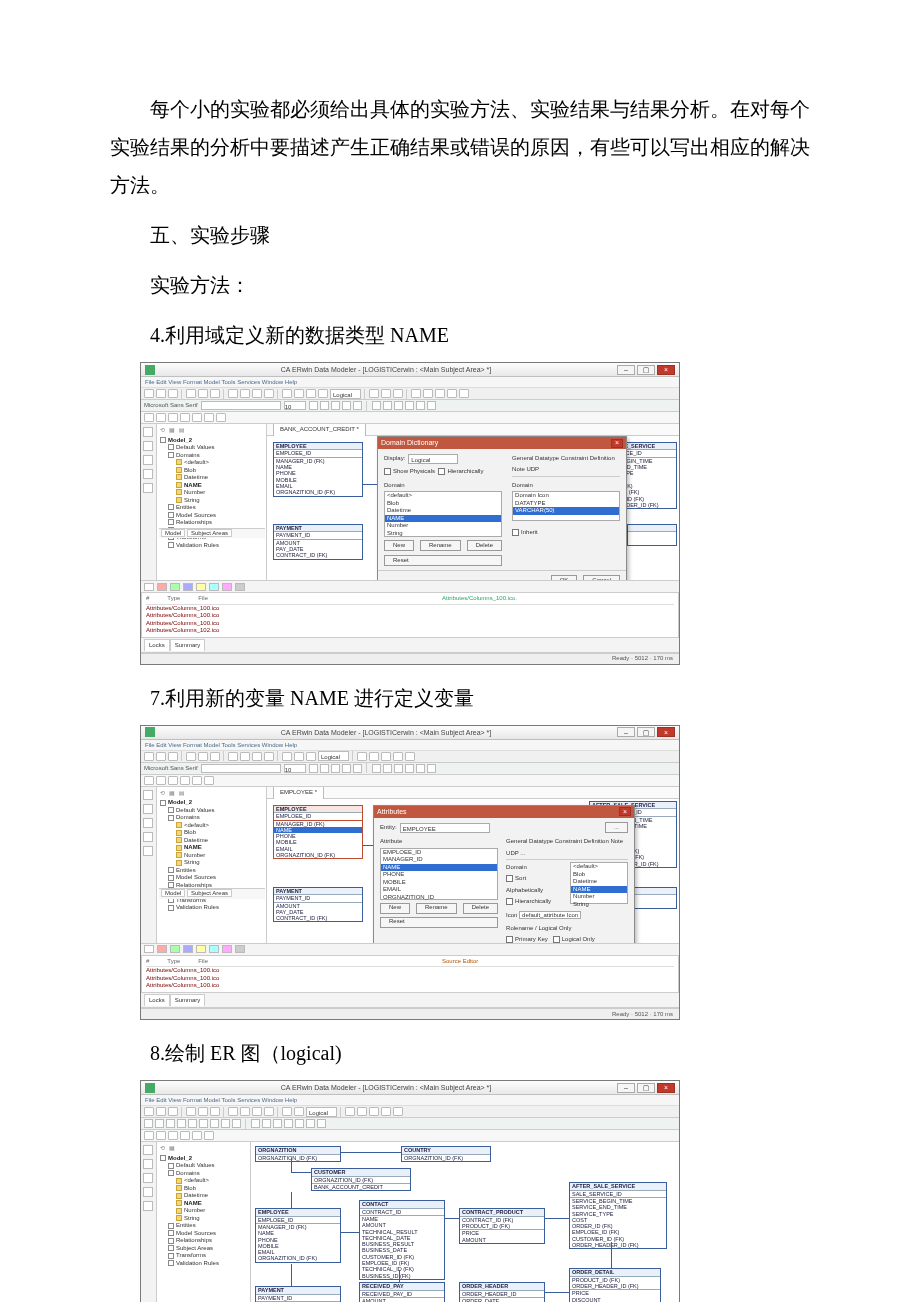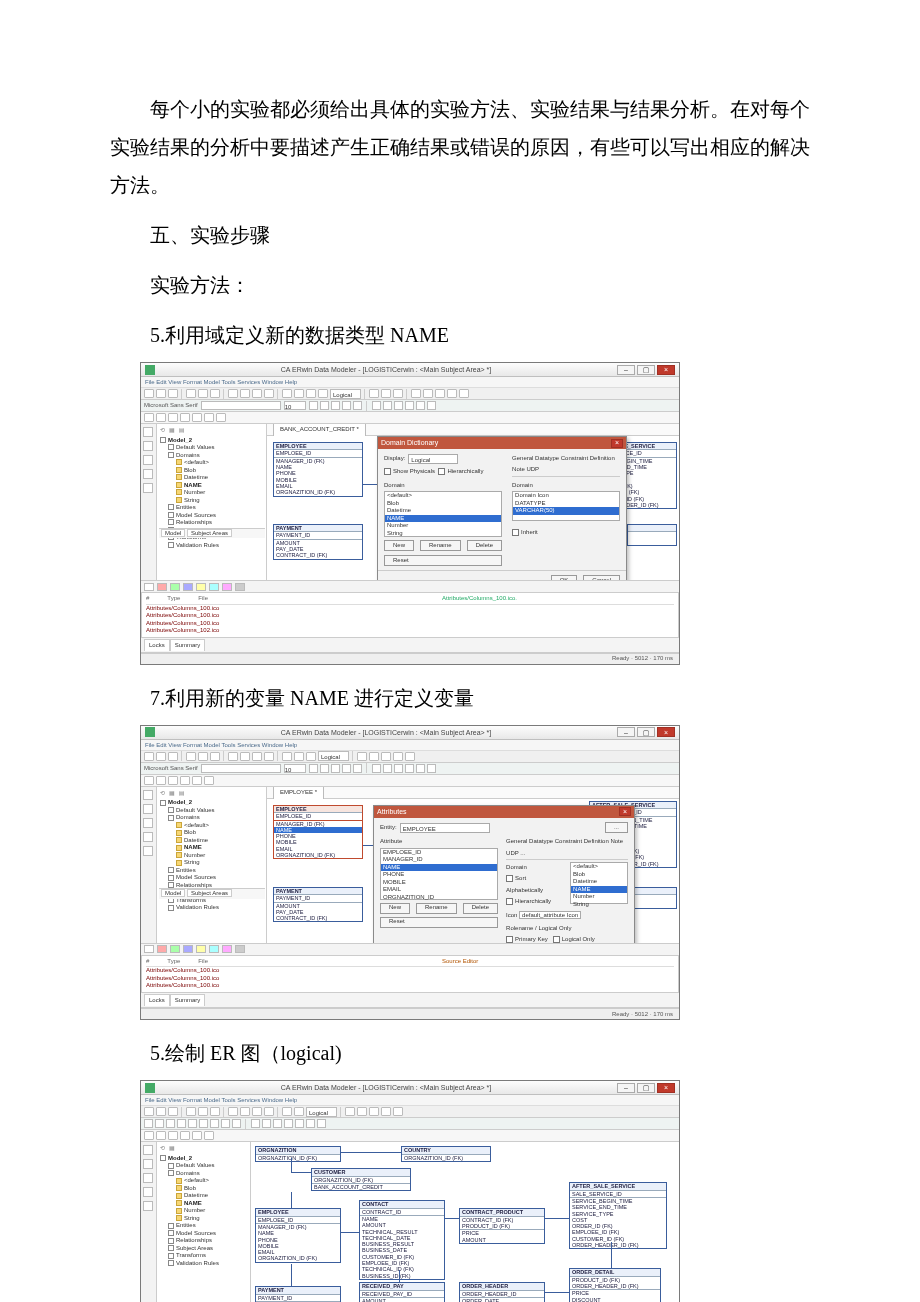--- a/index.html
+++ b/index.html
@@ -157,21 +157,21 @@
     color:#e8e8e8; font-family:Arial,sans-serif; pointer-events:none;
     white-space:nowrap;
   }
 </style>
 </head>
 <body>
 
 <p class="para indent">每个小的实验都必须给出具体的实验方法、实验结果与结果分析。在对每个实验结果的分析中要描述产生正确结果或错误的原因，有些可以写出相应的解决方法。</p>
 <p class="para heading">五、实验步骤</p>
 <p class="para heading">实验方法：</p>
-<p class="para heading">5.利用域定义新的数据类型 NAME</p>
+<p class="para heading">4.利用域定义新的数据类型 NAME</p>
 
 <div class="screenshot">
   <div class="window">
     <div class="titlebar">
       <span style="width:10px;height:10px;background:#4a6;"></span>
       <span class="titlebar-center">CA ERwin Data Modeler - [LOGISTICerwin : &lt;Main Subject Area&gt; *]</span>
       <span class="wbtns">
         <span class="wbtn">–</span>
         <span class="wbtn">▢</span>
         <span class="wbtn close">×</span>
@@ -641,21 +641,21 @@
         <div>Attributes/Columns_100.ico</div>
         <div>Attributes/Columns_100.ico</div>
         <div class="right-msg orange">Source Editor</div>
       </div>
       <div class="tabs"><span class="t">Locks</span><span class="t">Summary</span></div>
     </div>
     <div class="status">Ready · 5012 · 170 ms</div>
   </div>
 </div>
 
-<p class="para heading">5.绘制 ER 图（logical)</p>
+<p class="para heading">8.绘制 ER 图（logical)</p>
 
 <div class="screenshot">
   <div class="window">
     <div class="titlebar">
       <span style="width:10px;height:10px;background:#4a6;"></span>
       <span class="titlebar-center">CA ERwin Data Modeler - [LOGISTICerwin : &lt;Main Subject Area&gt; *]</span>
       <span class="wbtns">
           <span class="wbtn">–</span>
           <span class="wbtn">▢</span>
           <span class="wbtn close">×</span>

